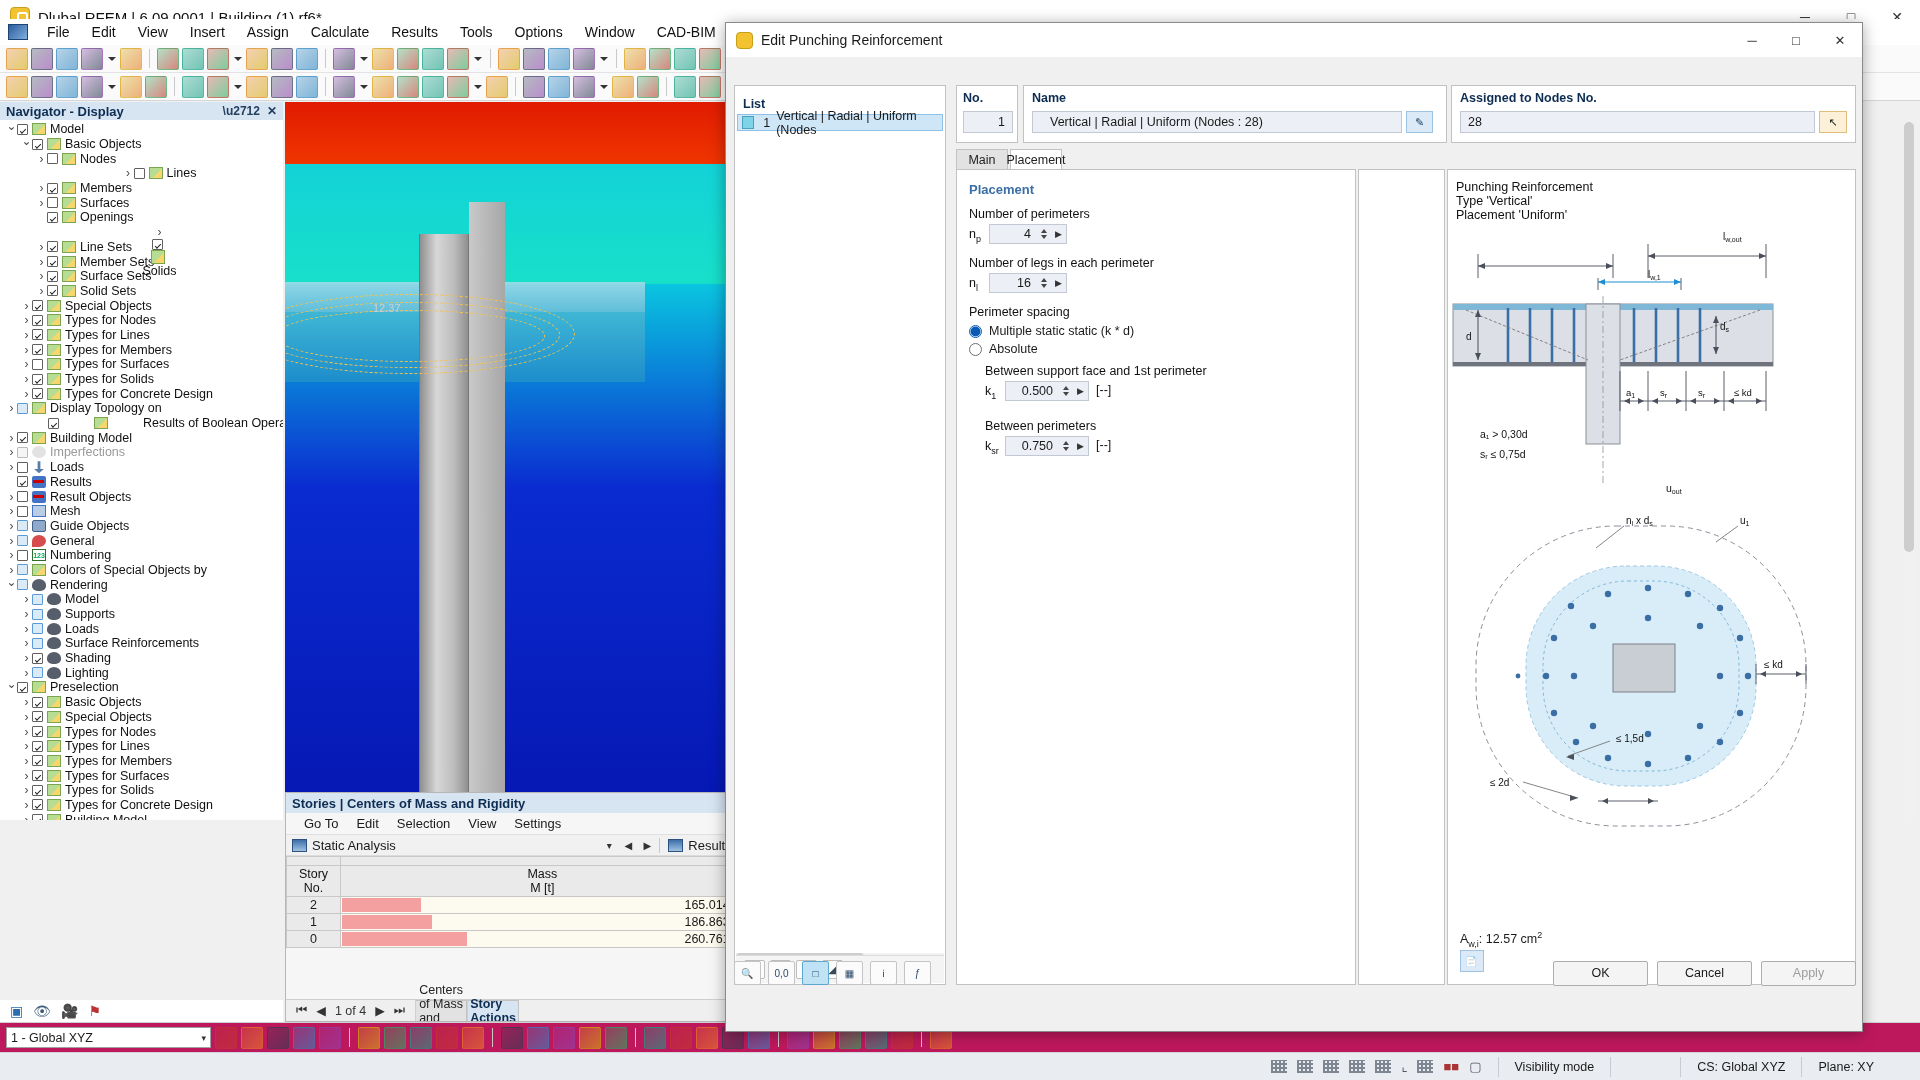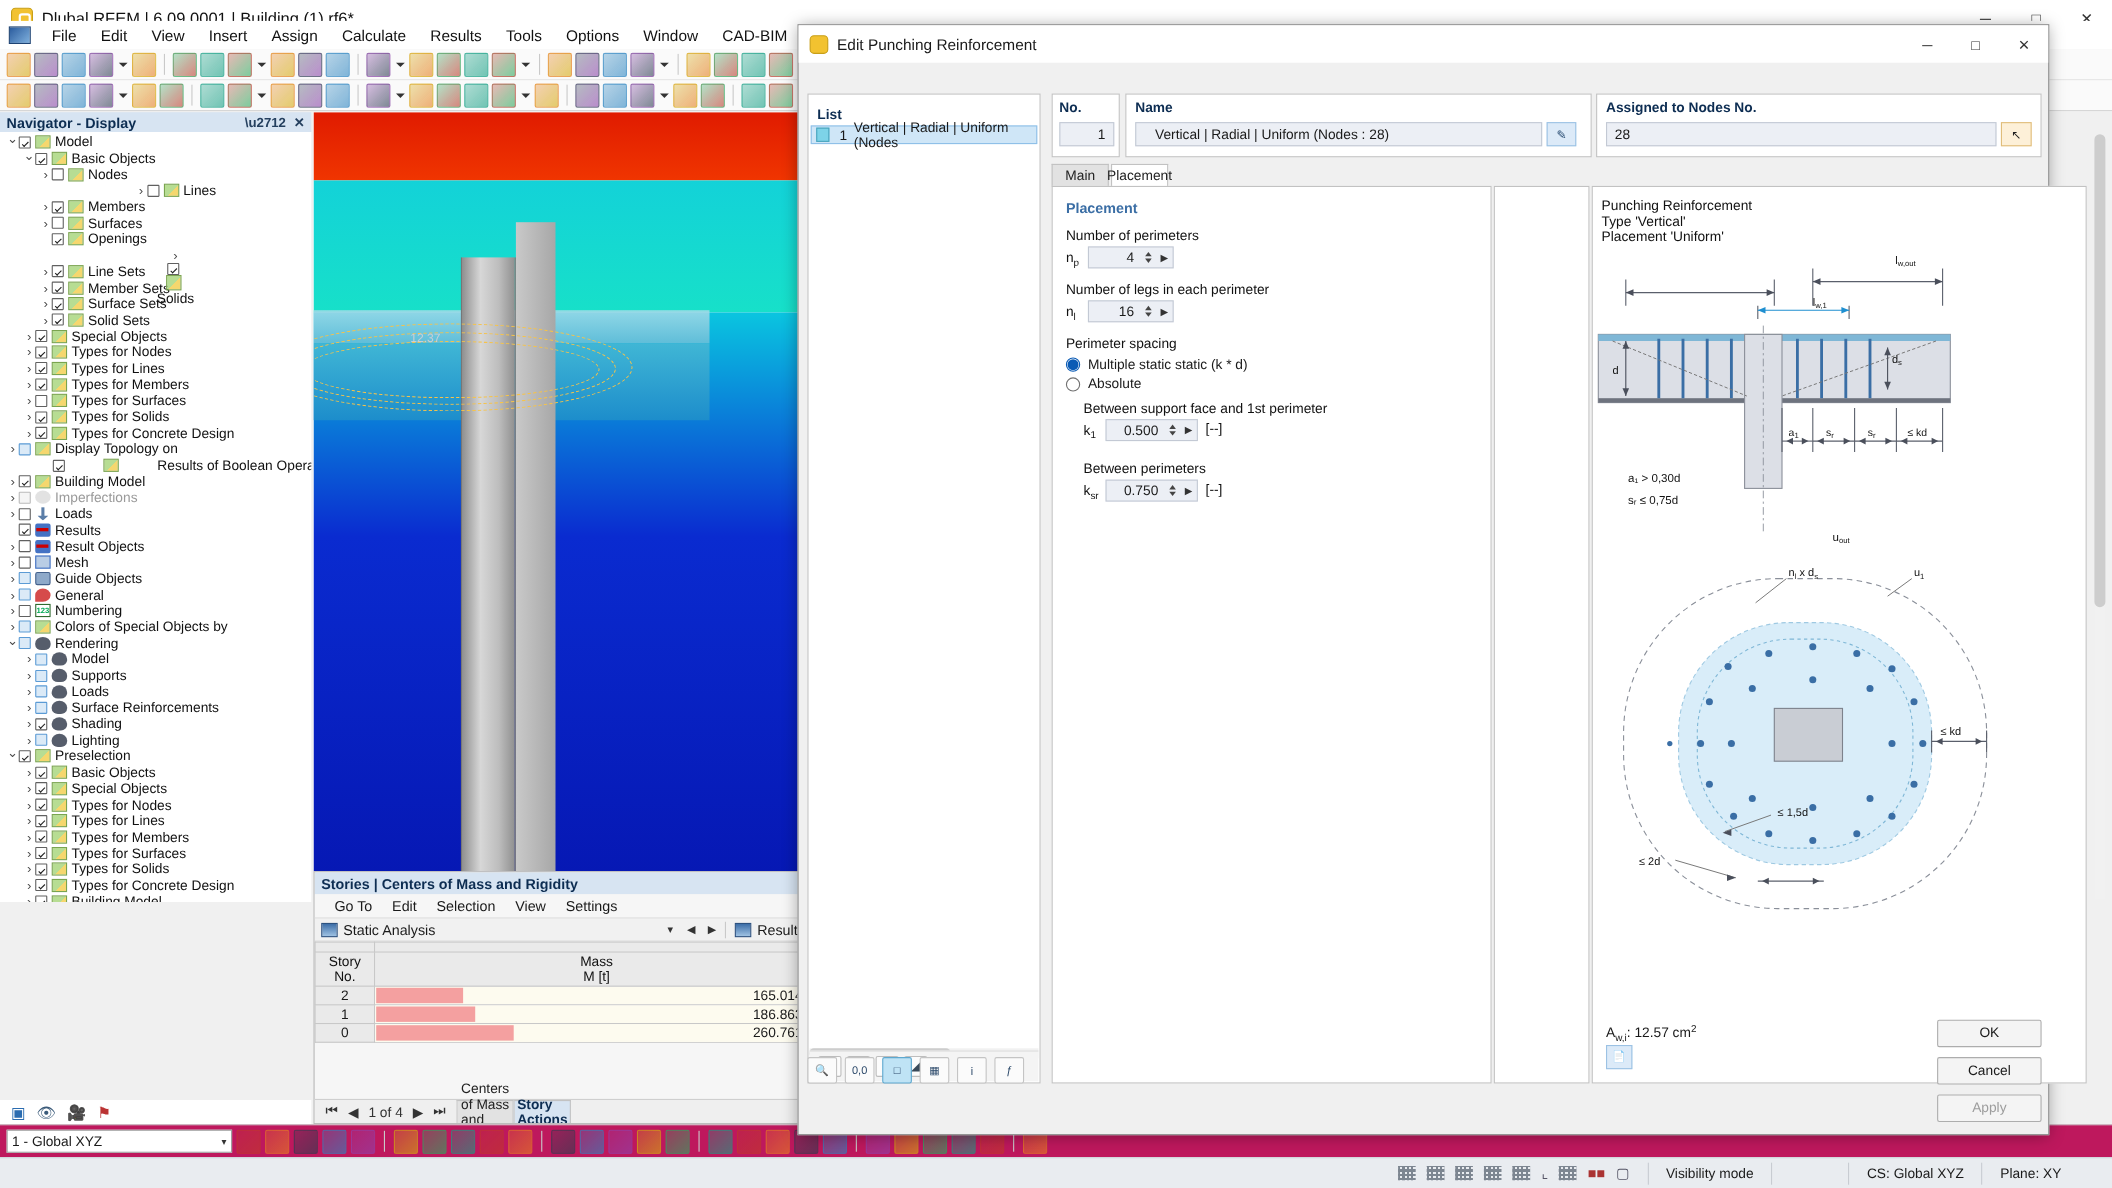--- a/index.html
+++ b/index.html
@@ -225,21 +225,21 @@
   .assignbtn{ position:absolute; left:367px; top:25px; width:28px; height:22px; background:#fdf0d8;
     border:1px solid #e0bd7b; display:flex;align-items:center;justify-content:center;font-size:11px;}
 
   
   .tabsrow{ position:absolute; left:230px; top:92px; width:900px; height:21px; display:flex; gap:2px;}
   .tab{ width:52px; height:21px; background:#e2e2e2; border:1px solid #c2c2c2; border-bottom:none;
      display:flex; align-items:center; justify-content:center; font-size:12.5px; color:#222;}
   .tab.active{ background:#fff; border-bottom:1px solid #fff; }
   .formpanel{ left:230px; top:112px; width:400px; height:816px; }
   .diagpanel{ left:632px; top:112px; width:87px; height:816px; }
-  .picpanel{ left:721px; top:112px; width:450px; height:816px; }
+  .picpanel{ left:721px; top:112px; width:409px; height:816px; }
 
   .sec-title{ position:absolute; left:12px; top:12px; font-size:13px; color:#3b6ea5; font-weight:bold;}
   .fl{ position:absolute; font-size:12.5px; color:#111; }
   .spin{ position:absolute; height:20px; background:#eceff5; border:1px solid #c3c9d4;
      display:flex; align-items:center; }
   .spin .val{ flex:1 1 auto; text-align:right; padding-right:6px; font-size:12.5px;}
   .spin .ud{ width:14px; height:18px; display:flex; flex-direction:column; justify-content:center;
      align-items:center; gap:2px;}
   .spin .ud i{ width:0;height:0;border-left:3.5px solid transparent;border-right:3.5px solid transparent;}
   .spin .ud i.u{ border-bottom:4px solid #444; }
@@ -260,21 +260,21 @@
   .asw{ position:absolute; left:12px; top:760px; font-size:12.5px; }
   .asw-btn{ position:absolute; left:12px; top:780px; width:24px;height:22px;background:#dceaf8;
      border:1px solid #9cc2e4; display:flex;align-items:center;justify-content:center;font-size:10px;}
 
   
   .dlg-tools{ position:absolute; left:8px; bottom:8px; width:1122px; height:32px;
      display:flex; align-items:center; gap:7px; }
   .dtbtn{ width:27px;height:24px;border:1px solid #c4c4c4;background:#fbfbfb;border-radius:2px;
      display:flex;align-items:center;justify-content:center;font-size:10px;color:#2d4a6b;}
   .dtbtn.sel{ background:#bfe3f5; border-color:#5ea8cf; }
-  .dlgbtns{ margin-left:auto; display:flex; gap:9px;flex-direction:column; }
+  .dlgbtns{ margin-left:auto; display:flex; gap:9px; }
   .dbig{ width:95px; height:25px; border:1px solid #adadad; background:#f4f4f4;
      display:flex; align-items:center; justify-content:center; font-size:12.5px; border-radius:2px;}
   .dbig.dis{ color:#9d9d9d; }
 </style>
 </head>
 <body>
 
 <div id="app">
 
   <div class="titlebar">

